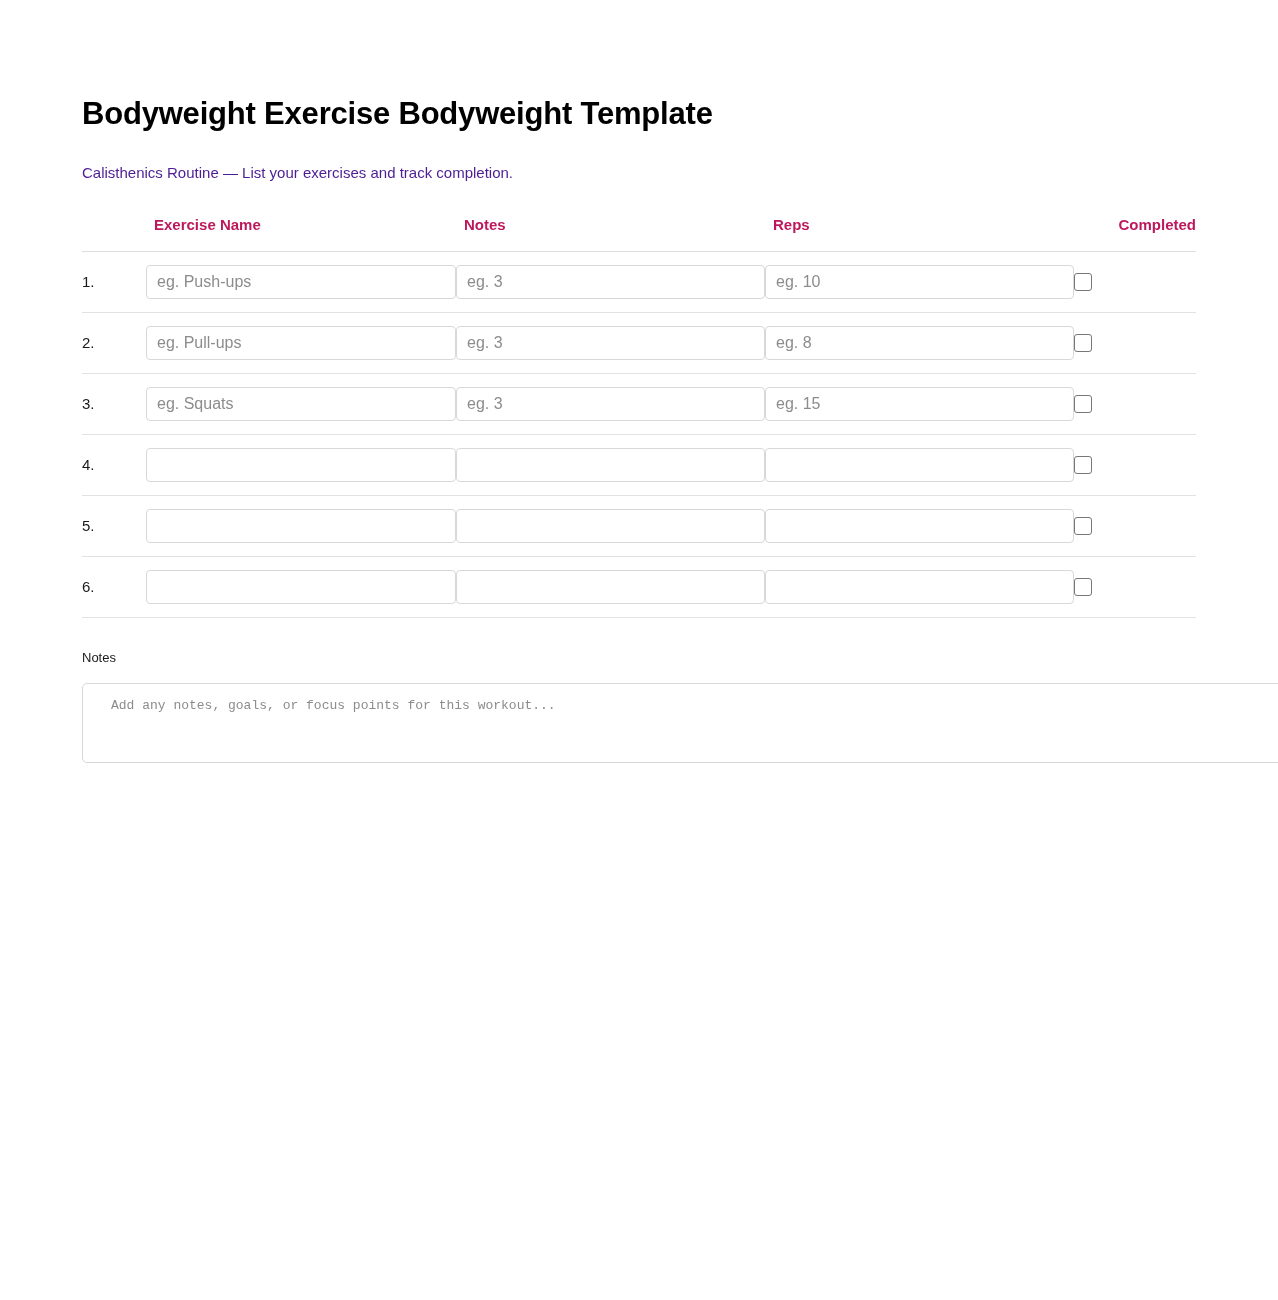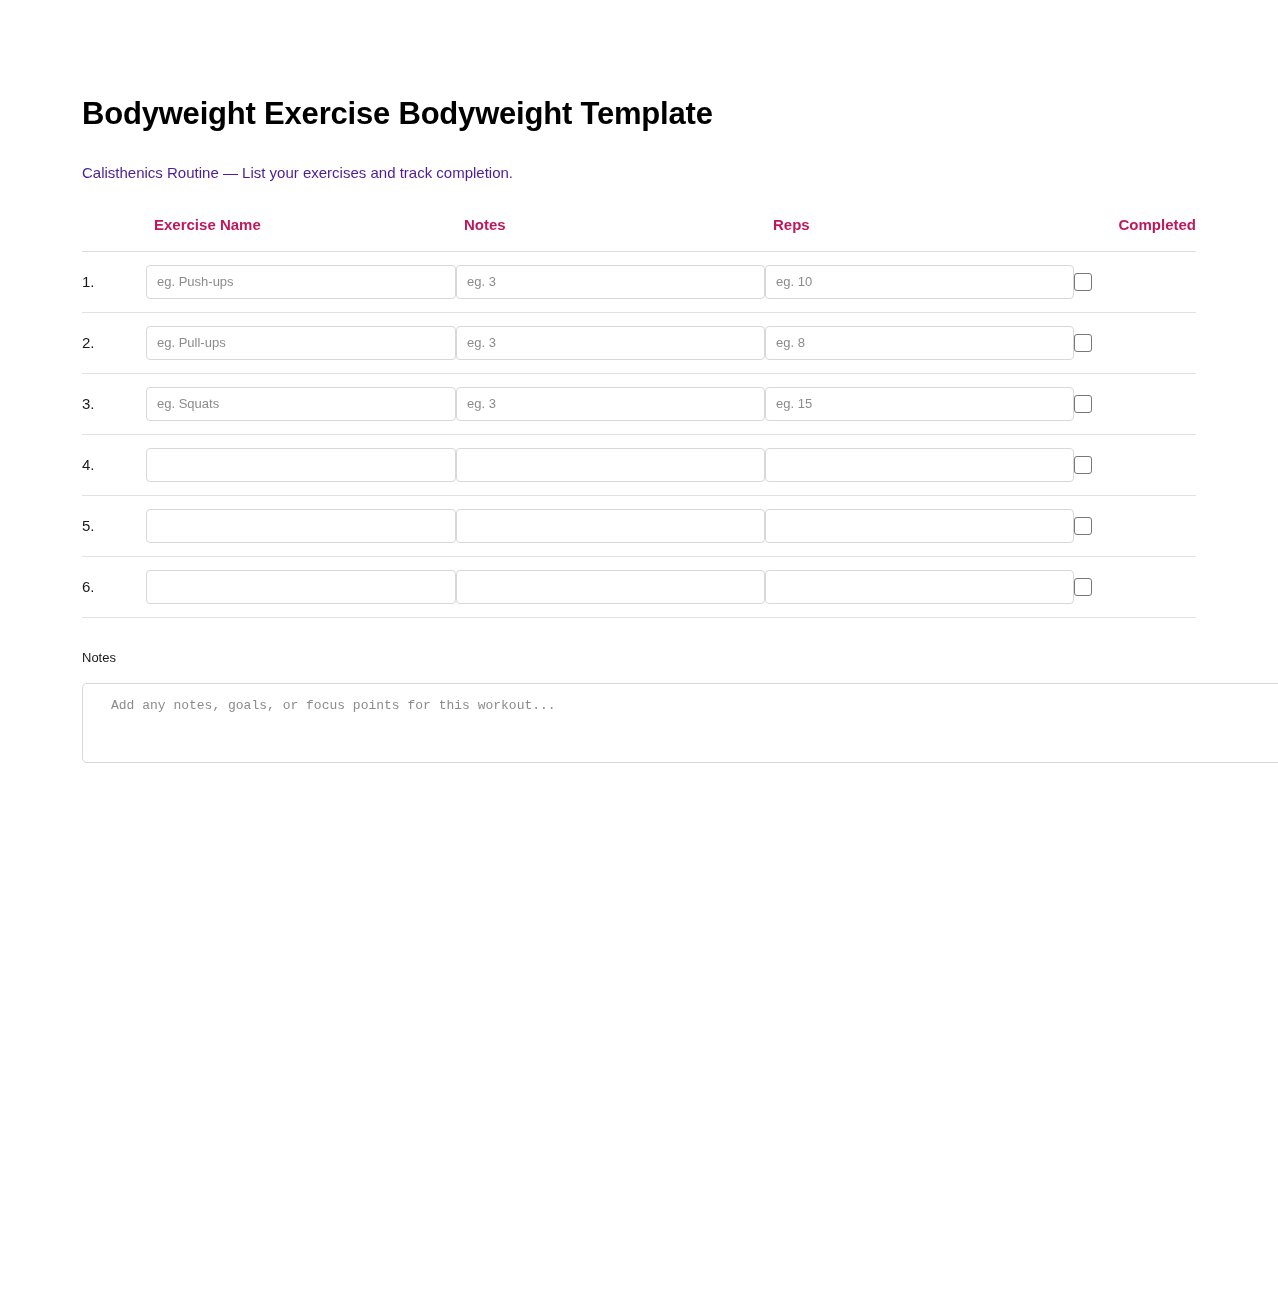--- a/index.html
+++ b/index.html
@@ -80,21 +80,21 @@
 
   .cell-pad { padding: 0 8px; }
 
   .field {
     width: 100%;
     height: 34px;
     border: 1px solid #d8d8d8;
     border-radius: 4px;
     background: #ffffff;
     font-family: "Liberation Sans", sans-serif;
-    font-size: 13px;
+    font-size: 16px;
     color: #222222;
     padding: 0 10px;
     outline: none;
   }
   .field::placeholder {
     color: #8c8c8c;
     opacity: 1;
   }
 
   .check-cell { padding-left: 8px; }

